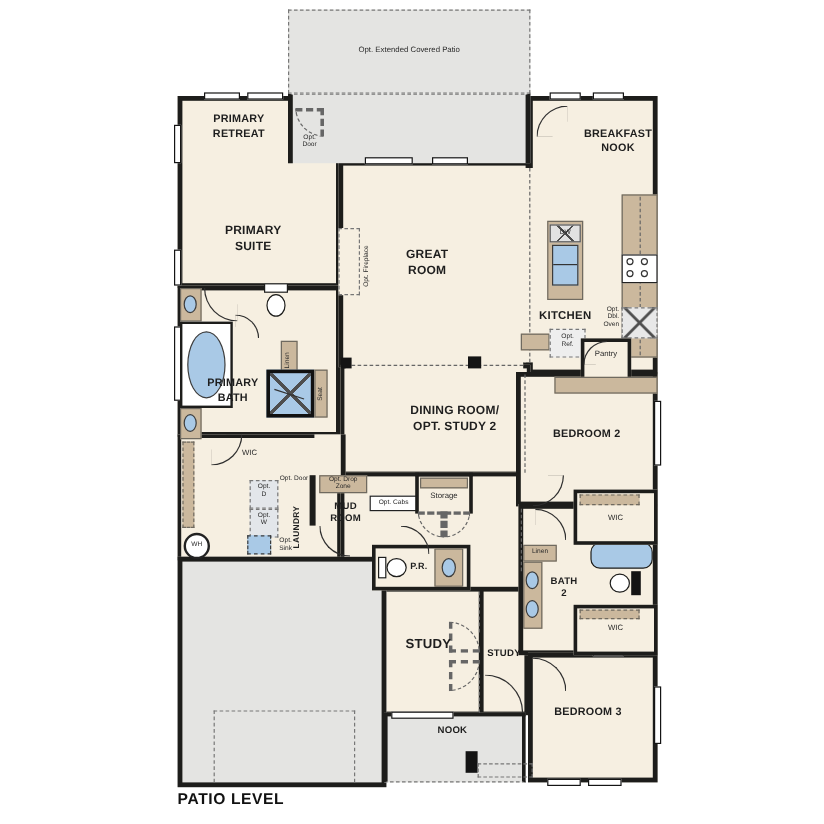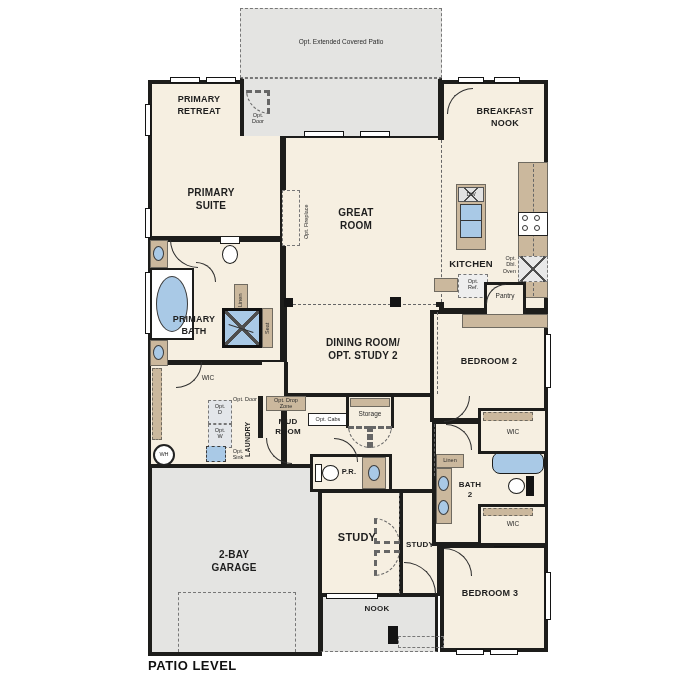--- a/index.html
+++ b/index.html
@@ -196,38 +196,36 @@
   <div class="a arc br" style="left:444px;top:396px;width:26px;height:26px;"></div>
   <div class="a arc tr" style="left:446px;top:424px;width:26px;height:26px;"></div>
   <div class="a arc tr" style="left:444px;top:548px;width:28px;height:28px;"></div>
 
   <div class="a sm tiny" style="left:247px;top:112px;width:22px;">Opt.
 Door</div>
   <div class="a lbl" style="left:157px;top:94px;width:84px;">PRIMARY
 RETREAT</div>
   <div class="a lbl big" style="left:165px;top:186px;width:92px;">PRIMARY
 SUITE</div>
-  <div class="a lbl" style="left:458px;top:106px;width:94px;">BREAKFAST
+  <div class="a lbl" style="left:468px;top:106px;width:94px;">BREAKFAST
 NOOK</div>
   <div class="a lbl big" style="left:314px;top:206px;width:84px;">GREAT
 ROOM</div>
   <div class="a lbl" style="left:435px;top:258px;width:72px;font-size:9.5px;">KITCHEN</div>
   <div class="a lbl" style="left:152px;top:314px;width:84px;">PRIMARY
 BATH</div>
   <div class="a sm" style="left:190px;top:374px;width:36px;">WIC</div>
-  <div class="a lbl big" style="left:290px;top:336px;width:146px;">DINING ROOM/
+  <div class="a lbl big" style="left:306px;top:336px;width:146px;">DINING ROOM/
 OPT. STUDY 2</div>
   <div class="a lbl" style="left:438px;top:356px;width:102px;">BEDROOM 2</div>
   <div class="a lbl" style="left:266px;top:417px;width:44px;font-size:8px;">MUD
 ROOM</div>
   <div class="a lbl vt" style="left:243px;top:414px;height:50px;font-size:7px;">LAUNDRY</div>
   <div class="a lbl" style="left:338px;top:467px;width:22px;font-size:7.5px;">P.R.</div>
   <div class="a lbl" style="left:452px;top:480px;width:36px;font-size:8px;">BATH
 2</div>
   <div class="a lbl" style="left:321px;top:530px;width:72px;font-size:11px;">STUDY</div>
   <div class="a lbl" style="left:396px;top:540px;width:48px;font-size:8px;">STUDY</div>
-  <div class="a lbl big" style="left:182px;top:548px;width:104px;">2-BAY
-GARAGE</div>
   <div class="a lbl" style="left:438px;top:588px;width:104px;">BEDROOM 3</div>
   <div class="a lbl" style="left:341px;top:604px;width:72px;font-size:8px;">NOOK</div>
   <div class="a title" style="left:148px;top:658px;">PATIO LEVEL</div>
 
 </div>
 
 </body></html>

